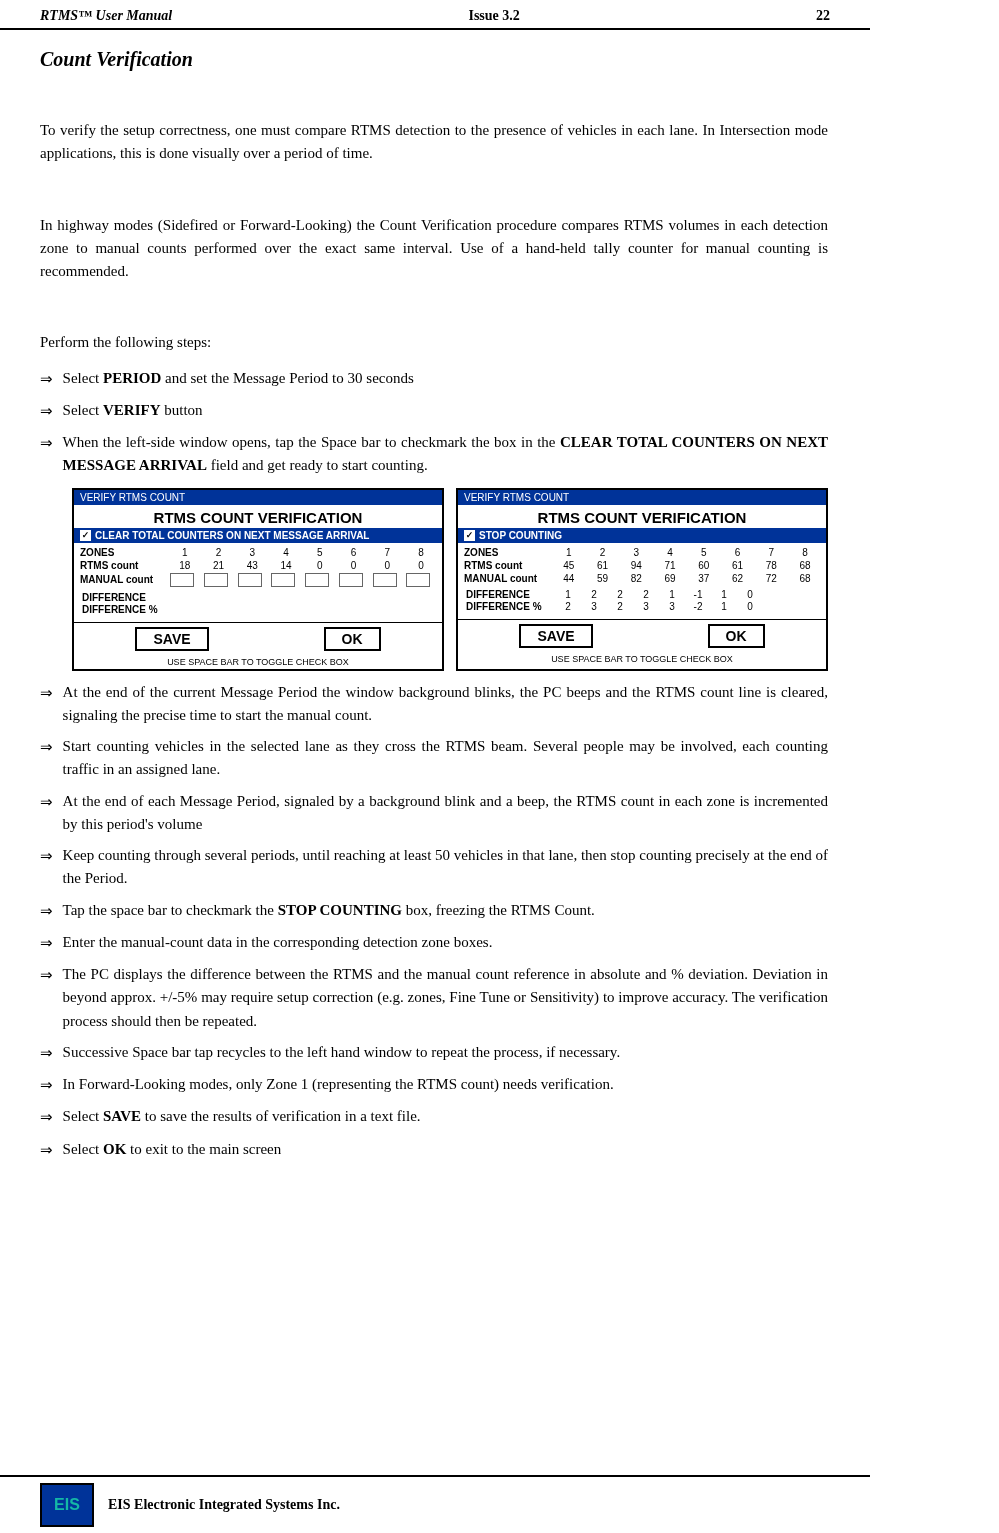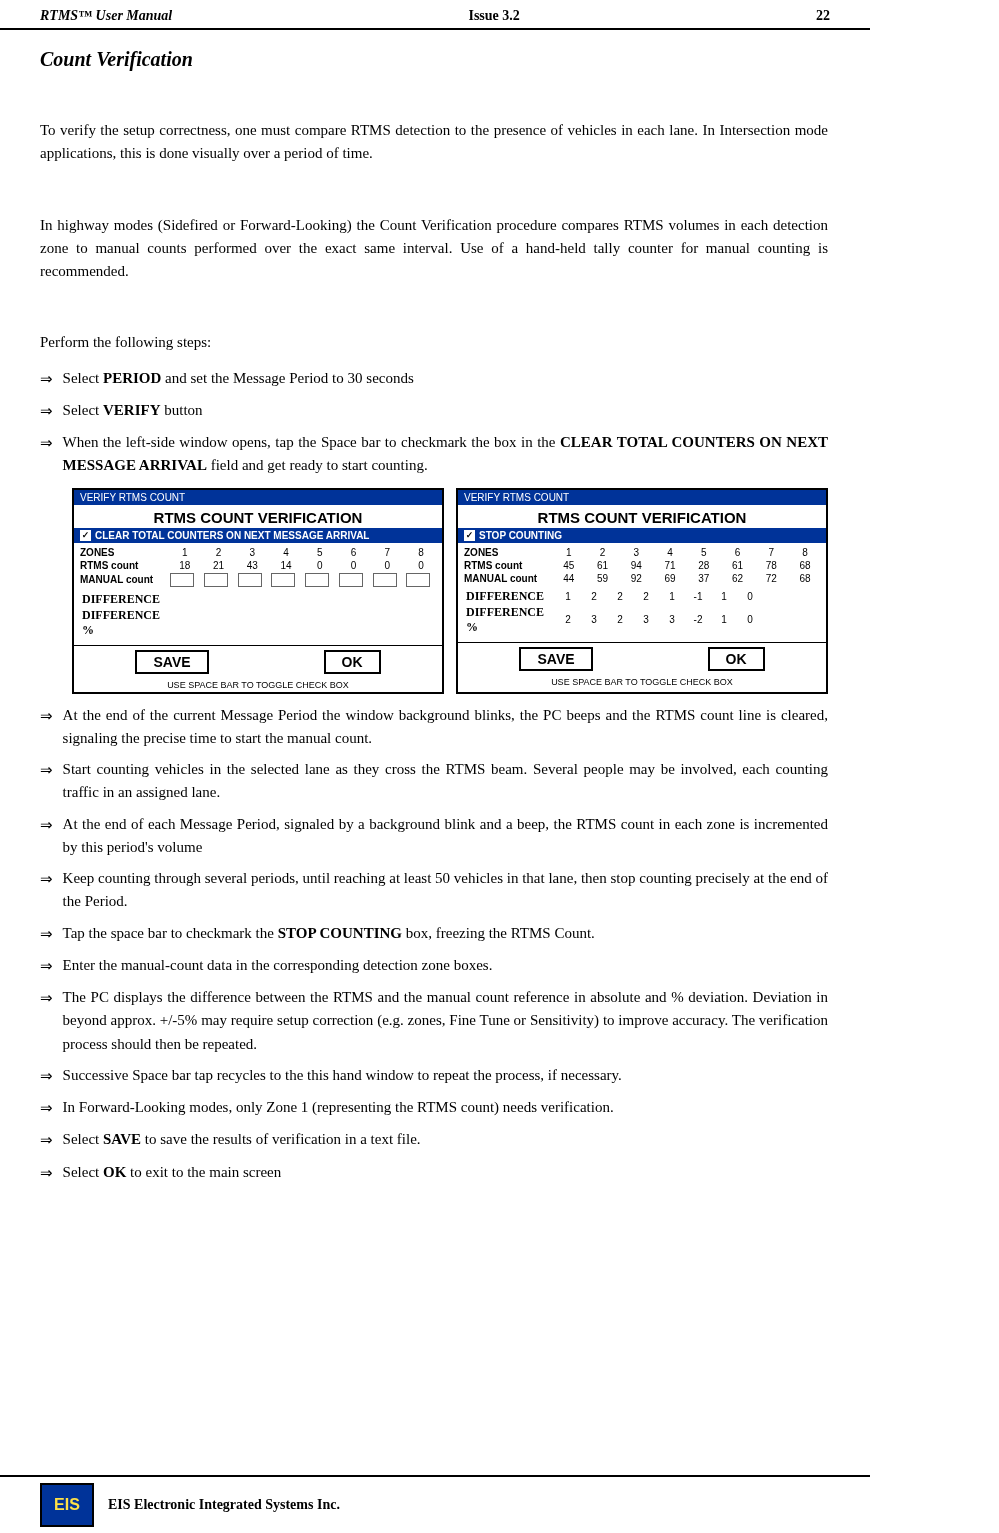--- a/index.html
+++ b/index.html
@@ -171,21 +171,21 @@
     .eis-logo {
       width: 54px;
       height: 44px;
       border: 2px solid #000;
       display: flex;
       align-items: center;
       justify-content: center;
       font-size: 16px;
       font-weight: bold;
       font-family: Arial, sans-serif;
-      color: #fde047;
+      color: #14b8a6;
       background: #003399;
     }
 
     .footer-company {
       font-size: 14px;
       font-weight: bold;
     }
 
     
     .zones-inner {
@@ -220,22 +220,21 @@
       font-size: 10px;
     }
     .diff-area-row {
       display: flex;
       align-items: center;
       margin-bottom: 1px;
     }
     .diff-area-label {
       font-weight: bold;
       width: 90px;
-      font-size: 12px;
-      font-family: Liberation Serif, serif;
+      font-size: 10px;
     }
     .diff-area-vals {
       display: flex;
       gap: 2px;
     }
     .diff-area-val {
       width: 24px;
       text-align: center;
       font-size: 10px;
     }
@@ -381,30 +380,30 @@
               <td>6</td>
               <td>7</td>
               <td>8</td>
             </tr>
             <tr>
               <td class="row-label">RTMS count</td>
               <td>45</td>
               <td>61</td>
               <td>94</td>
               <td>71</td>
-              <td>28</td>
+              <td>60</td>
               <td>61</td>
               <td>78</td>
               <td>68</td>
             </tr>
             <tr>
               <td class="row-label">MANUAL count</td>
               <td>44</td>
               <td>59</td>
-              <td>92</td>
+              <td>82</td>
               <td>69</td>
               <td>37</td>
               <td>62</td>
               <td>72</td>
               <td>68</td>
             </tr>
           </tbody>
             </table>
         </div>
         <div class="diff-area">
@@ -474,21 +473,21 @@
       <span class="bullet-text">Enter the manual-count data in the corresponding detection zone boxes.</span>
     </div>
 
     <div class="bullet-item">
       <span class="arrow">⇒</span>
       <span class="bullet-text">The PC displays the difference between the RTMS and the manual count reference in absolute and % deviation. Deviation in beyond approx. +/-5% may require setup correction (e.g. zones, Fine Tune or Sensitivity) to improve accuracy. The verification process should then be repeated.</span>
     </div>
 
     <div class="bullet-item">
       <span class="arrow">⇒</span>
-      <span class="bullet-text">Successive Space bar tap recycles to the this hand window to repeat the process, if necessary.</span>
+      <span class="bullet-text">Successive Space bar tap recycles to the left hand window to repeat the process, if necessary.</span>
     </div>
 
     <div class="bullet-item">
       <span class="arrow">⇒</span>
       <span class="bullet-text">In Forward-Looking modes, only Zone 1 (representing the RTMS count) needs verification.</span>
     </div>
 
     <div class="bullet-item">
       <span class="arrow">⇒</span>
       <span class="bullet-text">Select <strong>SAVE</strong> to save the results of verification in a text file.</span>

